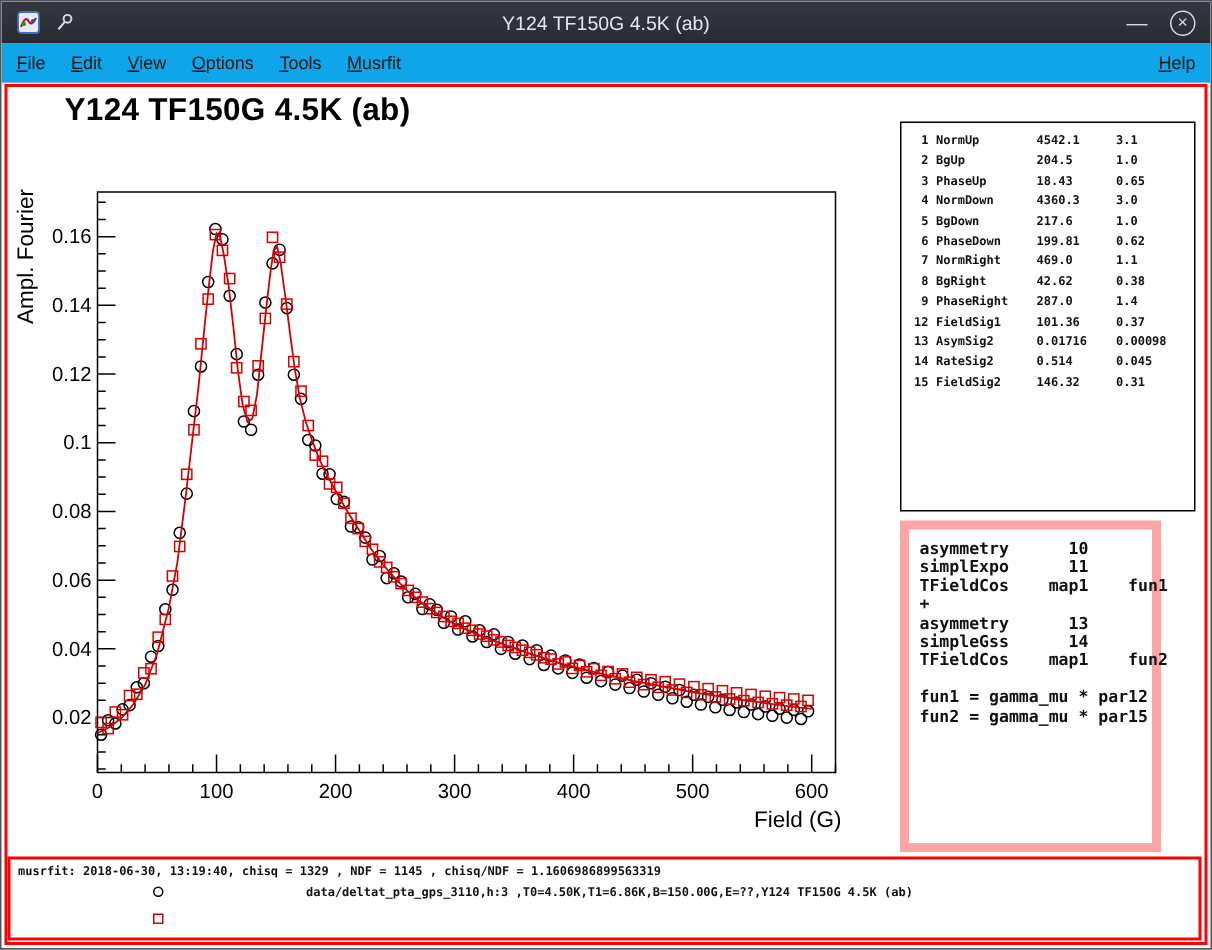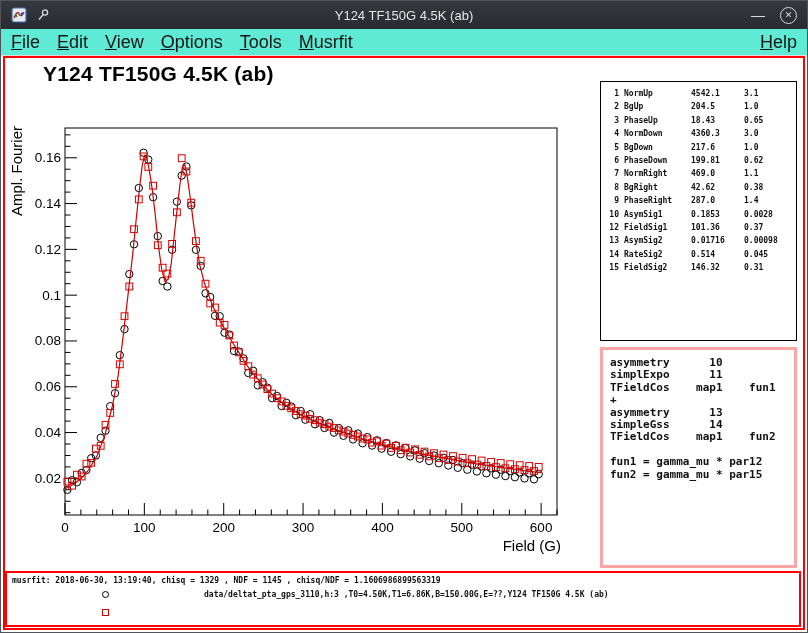--- a/index.html
+++ b/index.html
@@ -6,32 +6,32 @@
   body{width:808px;height:633px;background:#2a2d31;font-family:"Liberation Sans",sans-serif;overflow:hidden}
   #window{position:relative;width:808px;height:633px;border:1px solid #505357;background:#fff;overflow:hidden}
   
   .titlebar{position:absolute;left:0;top:0;right:0;height:28px;background:linear-gradient(#35393e,#282b2f);display:flex;align-items:center;color:#e9eaeb;padding:0 10px}
   .titlebar .title{position:absolute;left:0;right:0;text-align:center;font-size:13px;color:#e4e5e6}
   .tb-left{display:flex;align-items:center;gap:9px;z-index:1}
   .tb-right{margin-left:auto;display:flex;align-items:center;gap:15px;z-index:1}
   .min-glyph{font-size:14px;color:#d9dadc;line-height:1;cursor:default}
   .close-btn{width:17px;height:17px;border:1.4px solid #d7d8da;border-radius:50%;display:flex;align-items:center;justify-content:center;font-size:9px;color:#d7d8da;cursor:default}
   
-  .menubar{position:absolute;left:0;top:28px;right:0;height:27px;background:#5eead4;display:flex;align-items:center;gap:17px;padding:0 10px;font-size:18px;color:#151515;border-bottom:1px solid #dcdcdc}
+  .menubar{position:absolute;left:0;top:28px;right:0;height:27px;background:#0ea5e9;display:flex;align-items:center;gap:17px;padding:0 10px;font-size:12px;color:#151515;border-bottom:1px solid #dcdcdc}
   .menu-item{cursor:default;white-space:nowrap}
   .menu-help{margin-left:auto}
   
   .canvas{position:absolute;left:2px;top:55px;width:802px;height:574px;border:2px solid #ff0000;background:#fff}
   .plot-title{position:absolute;left:38px;top:4px;font-size:21px;font-weight:bold;color:#000;letter-spacing:.2px}
   .plot-svg{position:absolute;left:0;top:0;width:596px;height:520px;font-family:"Liberation Sans",sans-serif}
   
   .param-box{position:absolute;left:595px;top:23px;width:197px;height:260px;border:1px solid #000;background:#fff;padding:5px 4px}
   .param-row{display:grid;grid-template-columns:14px 62px 48px auto;column-gap:5px;font:700 8px/13.4px "DejaVu Sans Mono",monospace;color:#111}
   .param-row span:first-child{text-align:right}
-  .theory-box{position:absolute;left:595px;top:289px;width:197px;height:221px;border:3px solid #fca5a5;background:#fff;padding:7px 7px}
+  .theory-box{position:absolute;left:595px;top:289px;width:174px;height:221px;border:6px solid #fca5a5;background:#fff;padding:7px 7px}
   .theory-box pre{font:700 11px/12.4px "DejaVu Sans Mono",monospace;color:#111}
   
   .legend-pad{position:absolute;left:0;bottom:1px;width:796px;height:56px;border:2px solid #ff0000;background:#fff}
   .status-line{position:absolute;left:5px;top:3px;font:700 8px "DejaVu Sans Mono",monospace;color:#111;white-space:nowrap}
   .legend-row{position:absolute;left:0;width:100%;height:12px}
   .legend-row .lm{position:absolute;left:95px;top:1px;width:7px;height:7px}
   .lm.circle{border:1px solid #000;border-radius:50%}
   .lm.square{border:1px solid #d40000}
   .legend-row .ll{position:absolute;left:197px;top:0;font:700 8px "DejaVu Sans Mono",monospace;color:#111;white-space:nowrap}
 </style>
@@ -414,26 +414,20 @@
             <span>42.62</span>
             <span>0.38</span>
           </div>
           <div class="param-row">
             <span>9</span>
             <span>PhaseRight</span>
             <span>287.0</span>
             <span>1.4</span>
           </div>
           <div class="param-row">
-            <span>10</span>
-            <span>AsymSig1</span>
-            <span>0.1853</span>
-            <span>0.0028</span>
-          </div>
-          <div class="param-row">
             <span>12</span>
             <span>FieldSig1</span>
             <span>101.36</span>
             <span>0.37</span>
           </div>
           <div class="param-row">
             <span>13</span>
             <span>AsymSig2</span>
             <span>0.01716</span>
             <span>0.00098</span>

